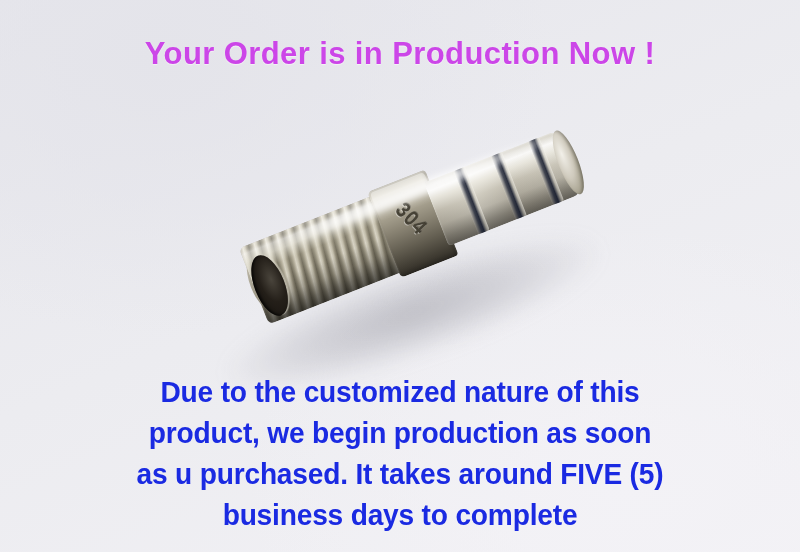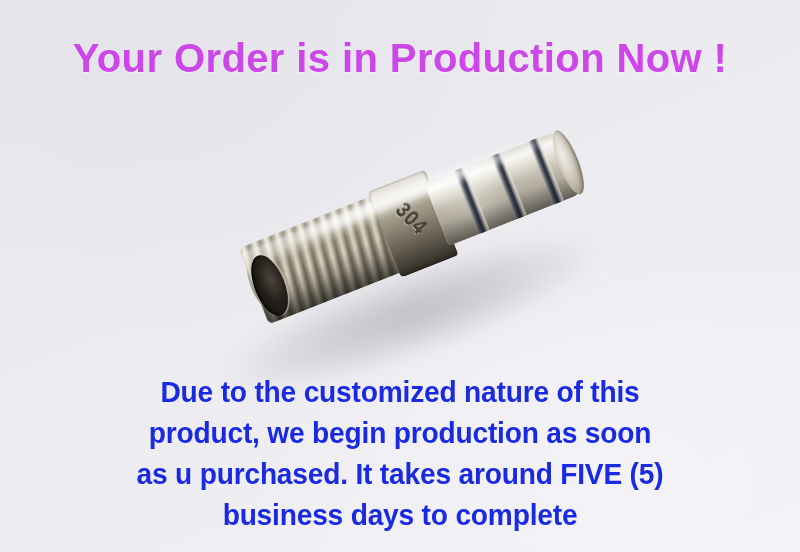--- a/index.html
+++ b/index.html
@@ -26,21 +26,21 @@
     overflow: hidden;
   }
 
   
   .headline {
     position: absolute;
     left: 0;
     top: 36px;
     width: 800px;
     text-align: center;
-    font-size: 40px;
+    font-size: 31px;
     font-weight: bold;
     letter-spacing: 0.4px;
     color: #cc46e8;
     white-space: nowrap;
     text-shadow: 0 1px 1px rgba(255,255,255,0.55);
   }
 
   
   .photo {
     position: absolute;

